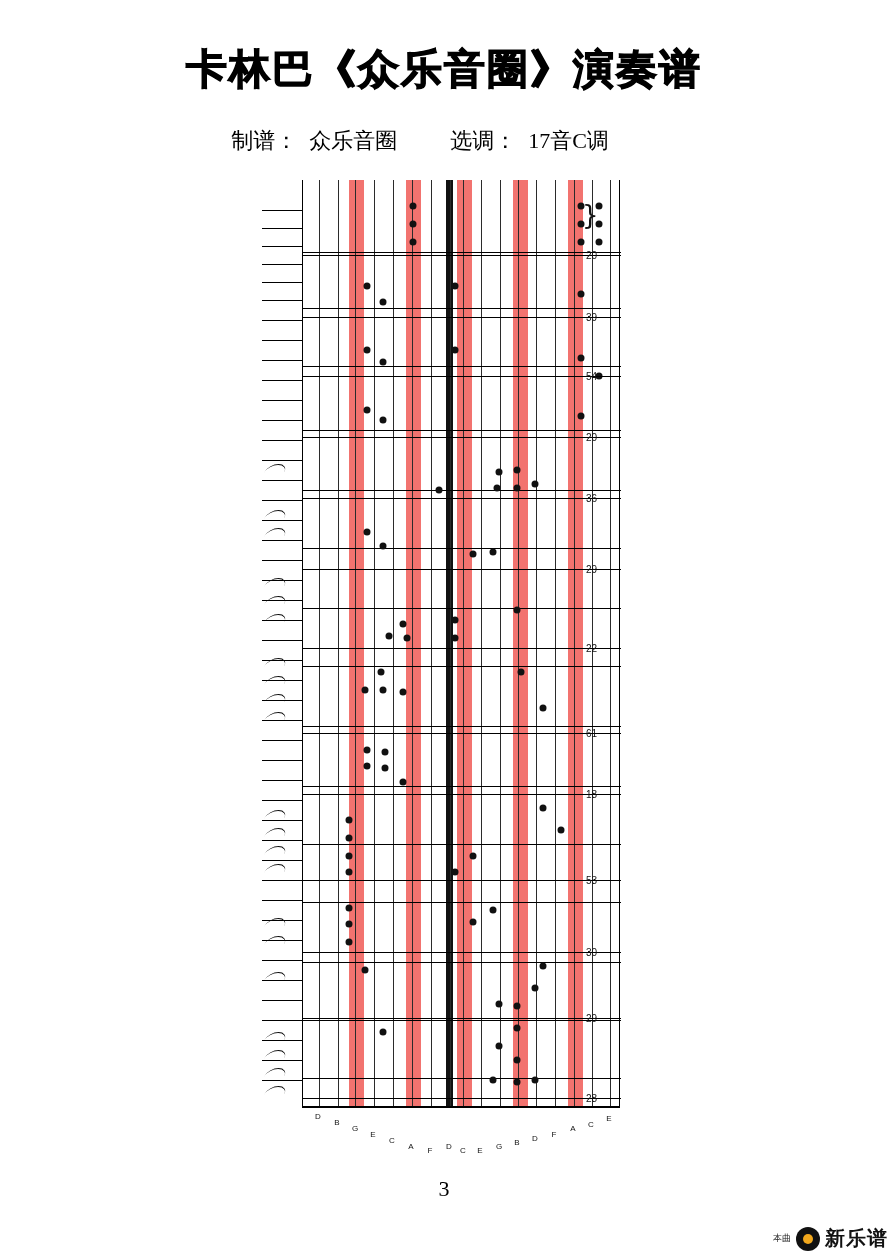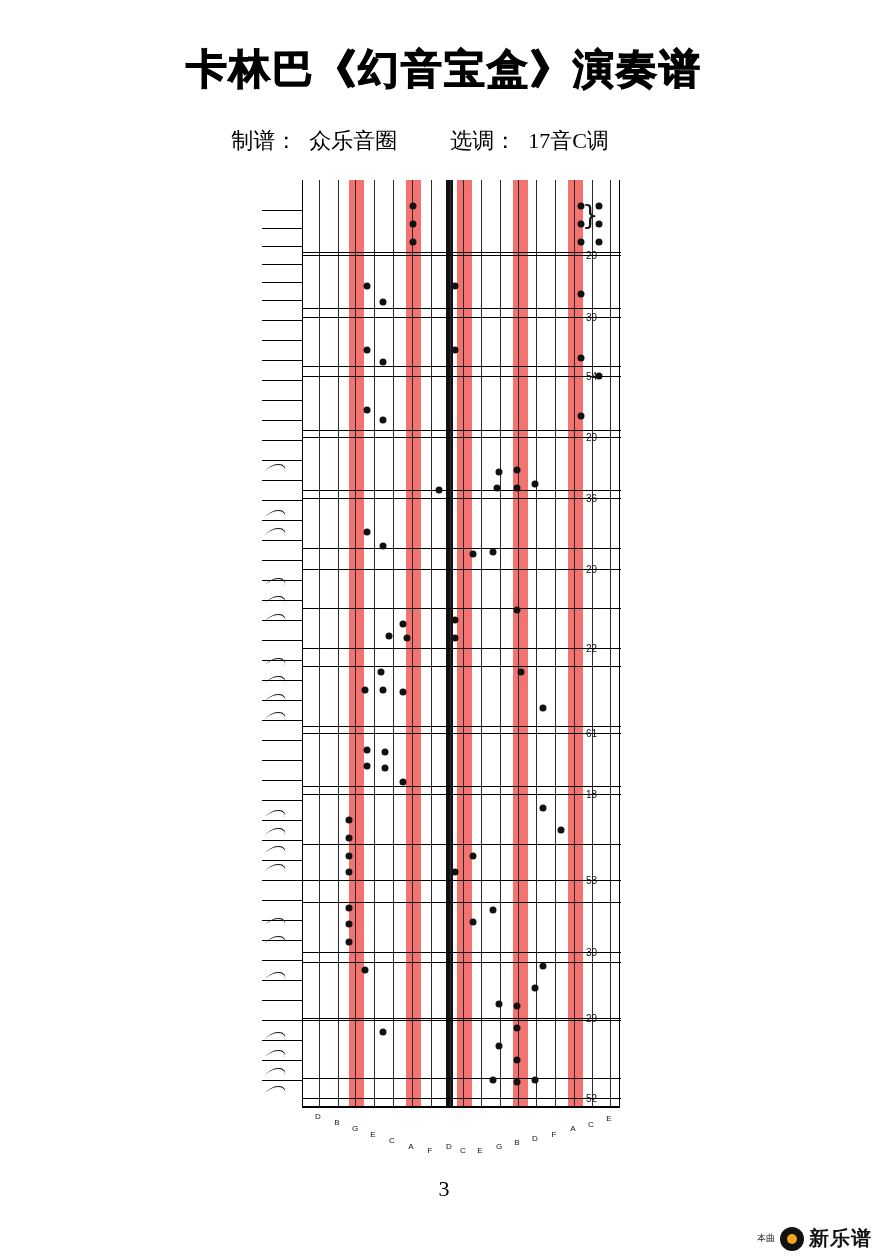--- a/index.html
+++ b/index.html
@@ -174,21 +174,21 @@
     top: 1176px;
     left: 0;
     width: 888px;
     text-align: center;
     font-size: 22px;
   }
 
   
   #footer {
     position: absolute;
-    right: 16px;
+    right: 0;
     bottom: 4px;
     display: flex;
     align-items: center;
     gap: 5px;
   }
   #footer-small {
     font-family: "DejaVu Sans", sans-serif;
     font-size: 9px;
     color: #222;
   }
@@ -212,21 +212,21 @@
     font-weight: bold;
     font-size: 20px;
     color: #111;
     letter-spacing: 1px;
   }
 </style>
 </head>
 <body>
 
 <div id="title-block">
-  <div id="doc-title">卡林巴《幻音宝盒》演奏谱</div>
+  <div id="doc-title">卡林巴《众乐音圈》演奏谱</div>
 </div>
 
 <div id="credits">
   <span>制谱：</span><span>众乐音圈</span>
   <span style="display:inline-block;width:18px;"></span>
   <span>选调：</span><span>17音C调</span>
 </div>
 
 <div id="sheet">
   <div id="top-bar-1"></div>
@@ -430,21 +430,21 @@
     <div class="rnum" style="top: 196px;">54</div>
     <div class="rnum" style="top: 257px;">20</div>
     <div class="rnum" style="top: 318px;">36</div>
     <div class="rnum" style="top: 389px;">29</div>
     <div class="rnum" style="top: 468px;">22</div>
     <div class="rnum" style="top: 553px;">61</div>
     <div class="rnum" style="top: 614px;">18</div>
     <div class="rnum" style="top: 700px;">53</div>
     <div class="rnum" style="top: 772px;">30</div>
     <div class="rnum" style="top: 838px;">29</div>
-    <div class="rnum" style="top: 918px;">52</div>
+    <div class="rnum" style="top: 918px;">28</div>
     <div class="tname" style="left: 56px; top: 932px;">D</div>
     <div class="tname" style="left: 75px; top: 938px;">B</div>
     <div class="tname" style="left: 93px; top: 944px;">G</div>
     <div class="tname" style="left: 111px; top: 950px;">E</div>
     <div class="tname" style="left: 130px; top: 956px;">C</div>
     <div class="tname" style="left: 149px; top: 962px;">A</div>
     <div class="tname" style="left: 168px; top: 966px;">F</div>
     <div class="tname" style="left: 187px; top: 962px;">D</div>
     <div class="tname" style="left: 201px; top: 966px;">C</div>
     <div class="tname" style="left: 218px; top: 966px;">E</div>

